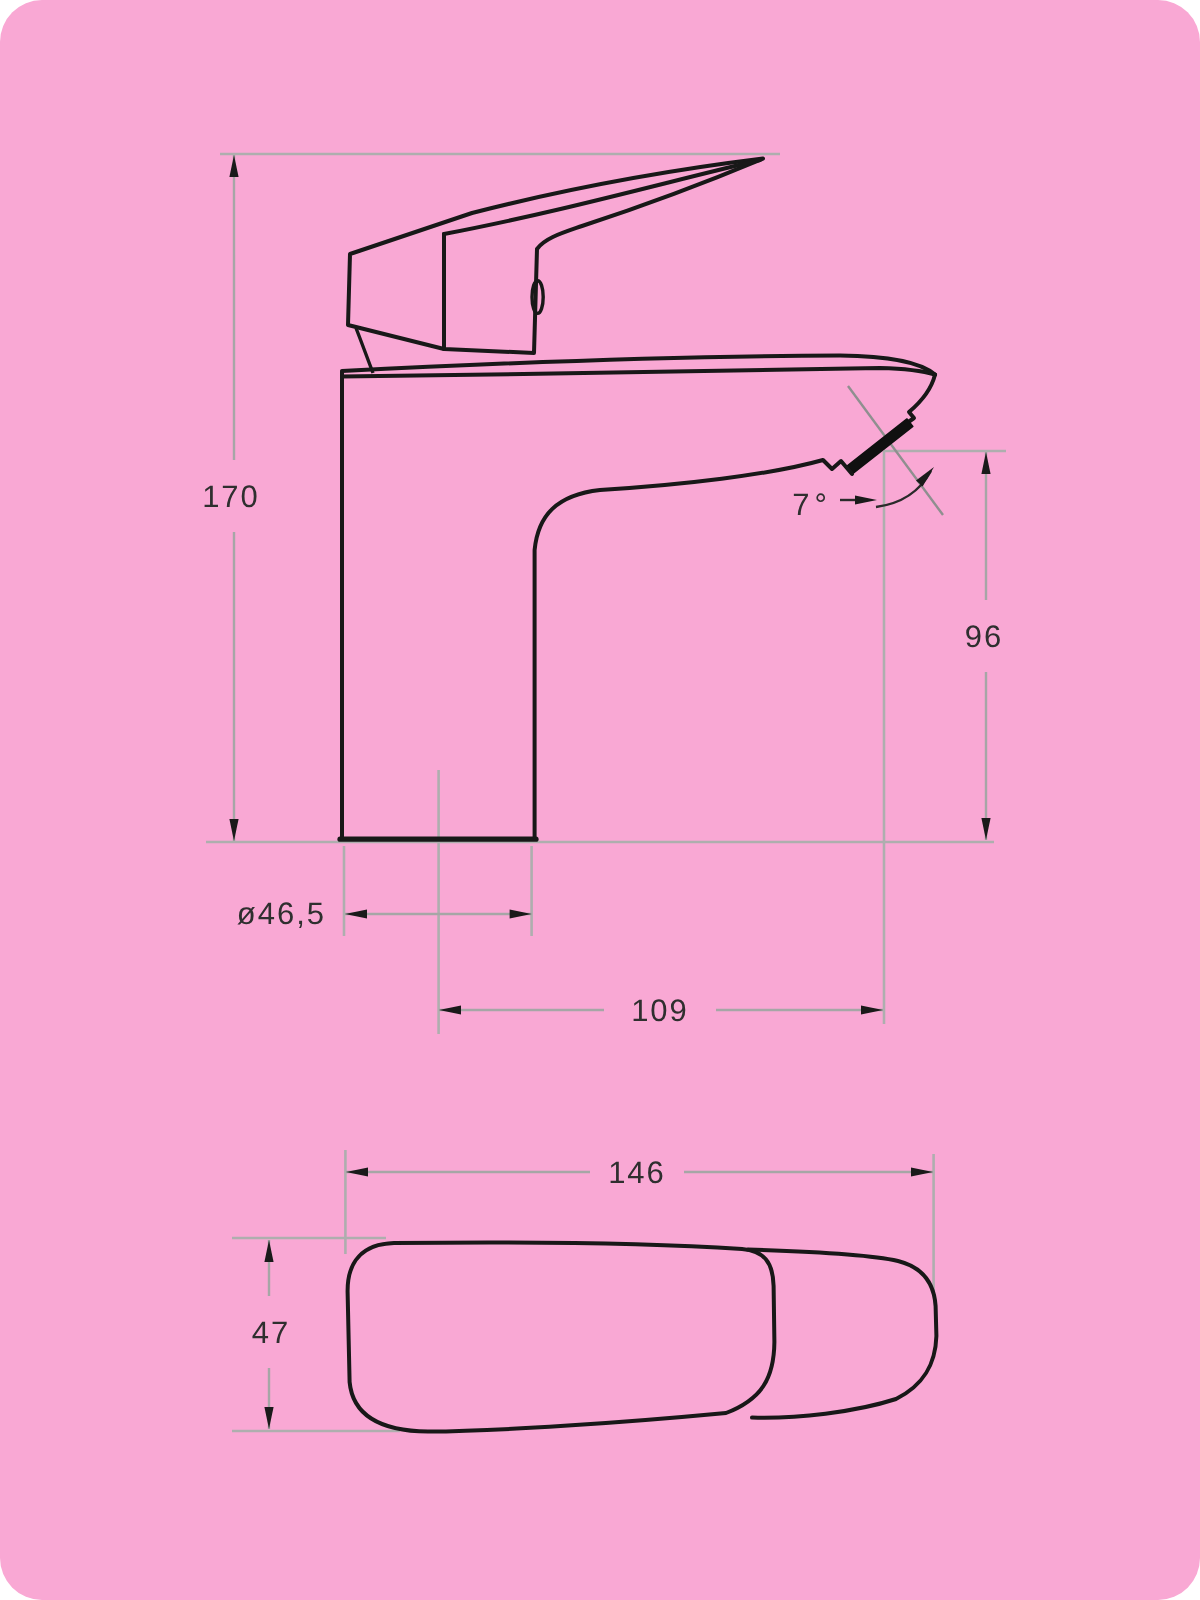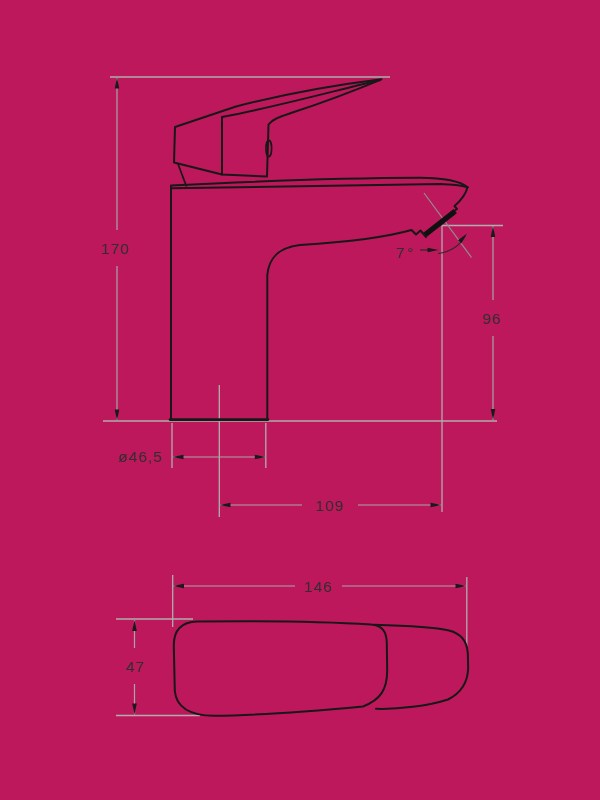--- a/index.html
+++ b/index.html
@@ -1,16 +1,16 @@
 <!DOCTYPE html>
 <html><head>
 <meta charset="utf-8">
 <style>
   html,body{margin:0;padding:0;background:#ffffff;}
-  #stage{position:relative;width:600px;height:800px;background:#be185d;overflow:hidden;}
+  #stage{position:relative;width:600px;height:800px;background:#f9a8d4;overflow:hidden;border-radius:21px;}
   svg{display:block;}
   .ext{stroke:#aeaeae;stroke-width:1.3;fill:none;stroke-linecap:butt;}
   .dimline{stroke:#a6a6a6;stroke-width:1.2;fill:none;}
   .darkline{stroke:#2a2a2a;stroke-width:1.2;fill:none;}
   .axis{stroke:#8f8f8f;stroke-width:1.2;fill:none;}
   .arrow{fill:#1a1a1a;stroke:none;}
   .outline{stroke:#181818;stroke-width:2;fill:none;stroke-linejoin:round;stroke-linecap:round;}
   .outline-thick{stroke:#181818;stroke-width:2.6;fill:none;stroke-linejoin:round;stroke-linecap:round;}
   .thin{stroke:#181818;stroke-width:1.7;fill:none;}
   .solidface{fill:#101010;stroke:#101010;stroke-width:0.8;stroke-linejoin:round;}

